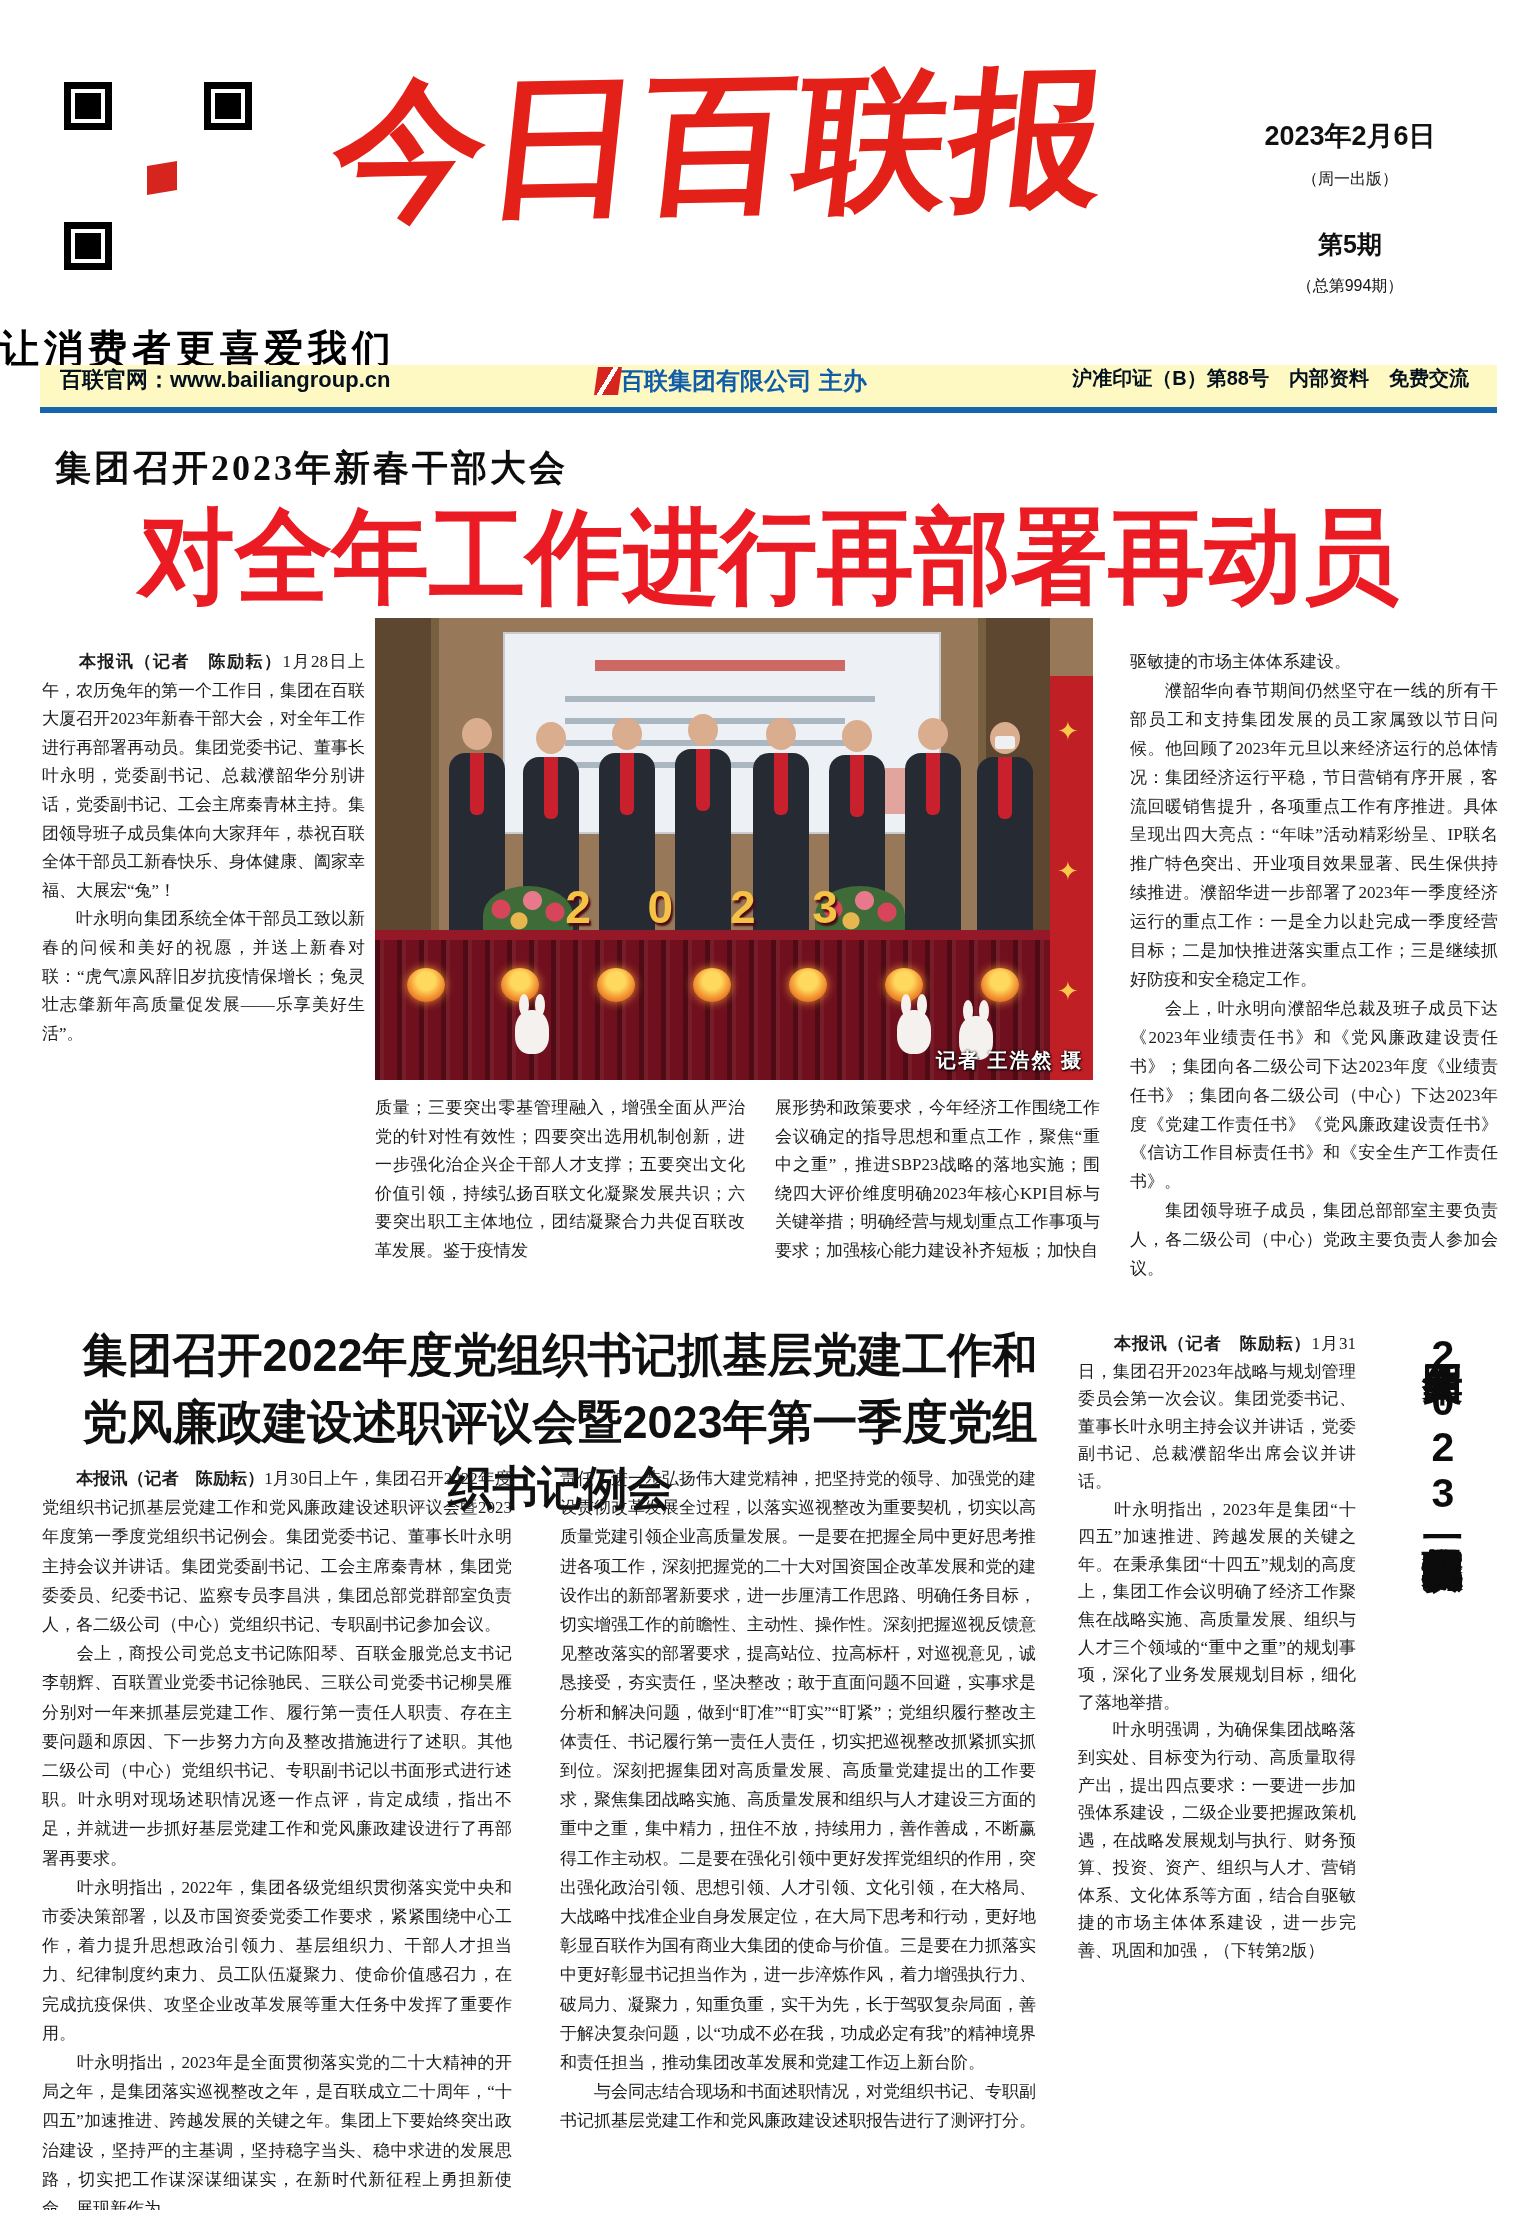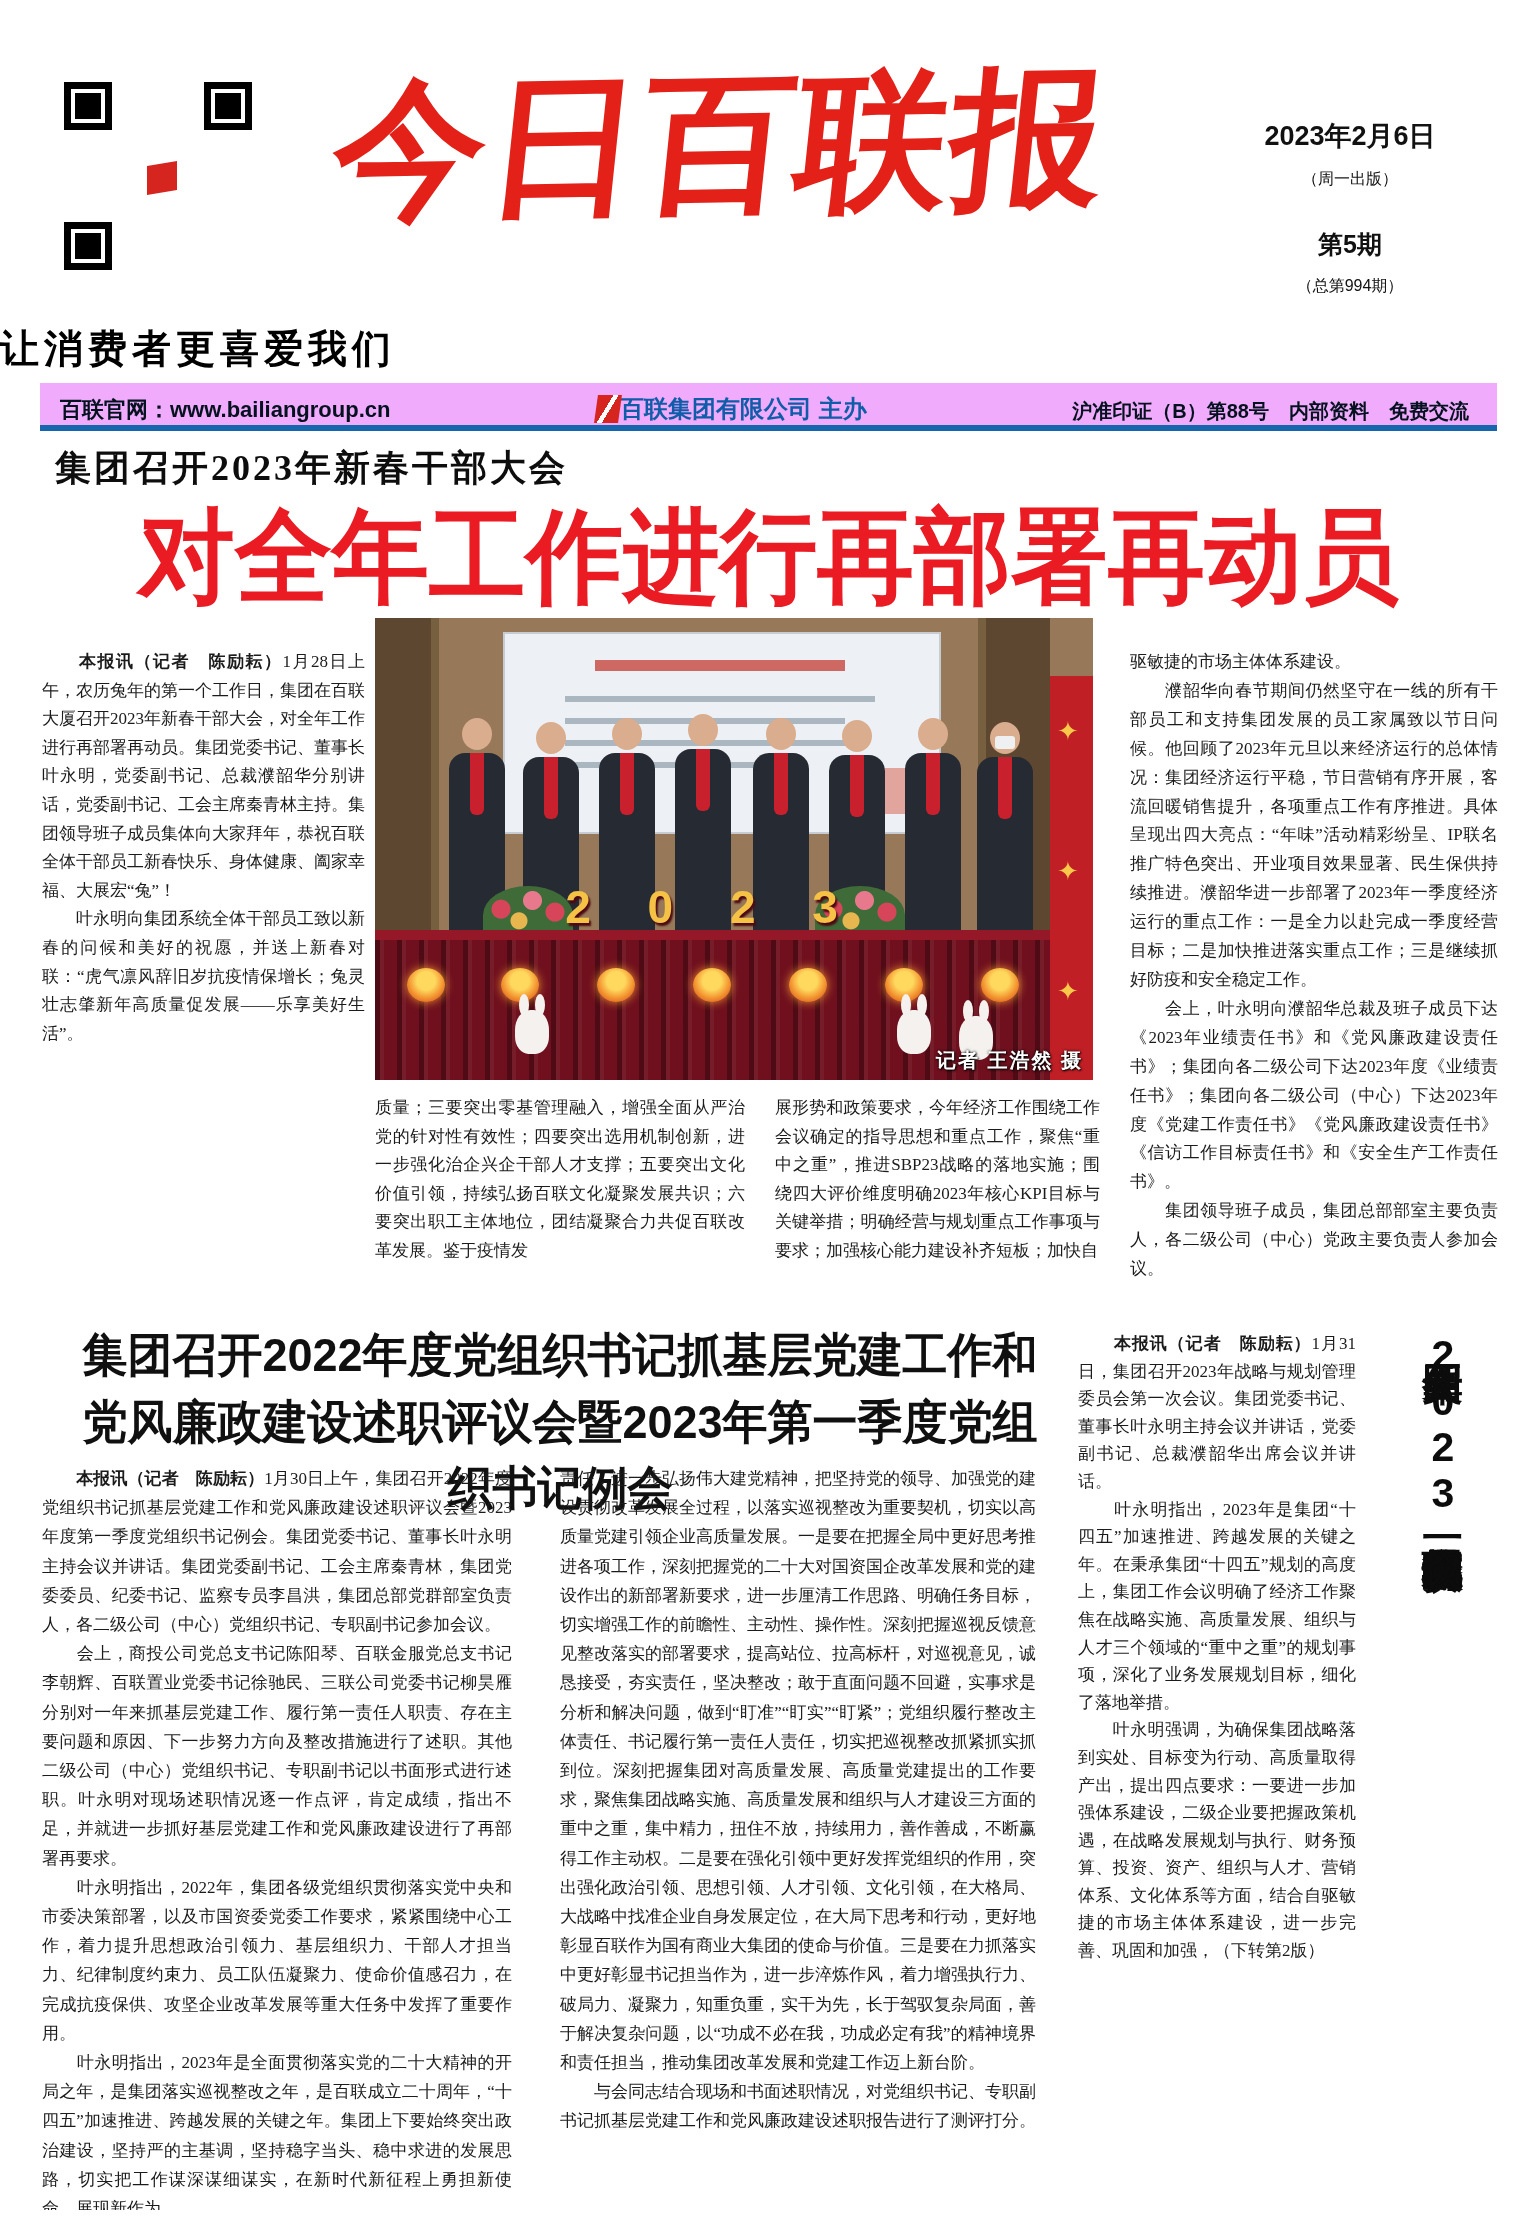--- a/index.html
+++ b/index.html
@@ -30,22 +30,22 @@
   .issue-info{position:absolute;left:1225px;top:118px;width:250px;text-align:center;color:#111;
       font-family:"Liberation Sans","DejaVu Sans",sans-serif;}
   .issue-date{font-size:27px;font-weight:bold;}
   .issue-note{font-size:16px;margin-top:15px;}
   .issue-no{font-size:25px;font-weight:bold;margin-top:38px;}
 
   .slogan{position:absolute;left:0;top:322px;width:1535px;text-align:left;
       font-family:"Liberation Sans","DejaVu Sans",sans-serif;
       font-size:39px;font-weight:bold;letter-spacing:5px;color:#000;}
 
-  .infobar{position:absolute;left:40px;top:383px;width:1457px;height:42px;background:#f0abfc;
-      border-bottom:6px solid #1666ad;display:flex;align-items:flex-end;justify-content:space-between;
+  .infobar{position:absolute;left:40px;top:365px;width:1457px;height:42px;background:#fef9c3;
+      border-bottom:6px solid #1666ad;display:flex;align-items:flex-start;justify-content:space-between;
       font-family:"Liberation Sans","DejaVu Sans",sans-serif;}
   .infobar .left{font-size:22px;font-weight:bold;color:#04121f;margin-left:20px;}
   .infobar .center{font-size:24px;font-weight:bold;color:#0f5ca8;display:flex;align-items:center;}
   .infobar .right{font-size:20px;color:#04121f;margin-right:28px;font-weight:bold;}
   .bl-logo{display:inline-block;width:24px;height:28px;background:#d6251f;transform:skewX(-8deg);
       background-image:linear-gradient(115deg,transparent 42%,#fff 42% 56%,transparent 56%);}
 
   
   .kicker{position:absolute;left:55px;top:444px;font-size:36px;font-weight:bold;color:#0d0d0d;
       font-family:"Liberation Serif","DejaVu Serif",serif;letter-spacing:3px;}

